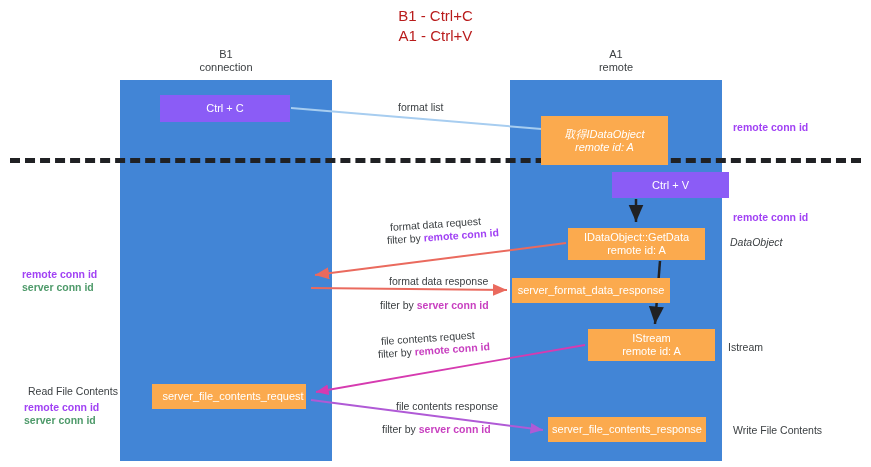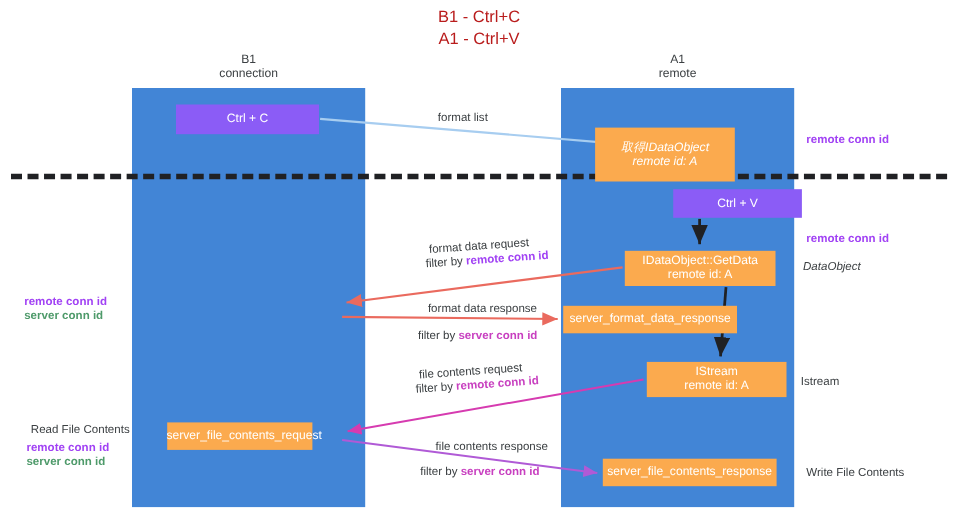--- a/index.html
+++ b/index.html
@@ -39,21 +39,21 @@
   .green{background:#8b5cf6;}
   .orange{background:#fbaa4e;}
 
   #n-ctrlc{left:160px;top:95px;width:130px;height:27px;}
   #n-idataobject{left:541px;top:116px;width:127px;height:49px;font-style:italic;}
   #n-ctrlv{left:578px;top:172px;width:117px;height:26px;margin-left:34px;}
   #n-getdata{left:568px;top:228px;width:137px;height:32px;}
   #n-sfdreq{left:152px;top:268px;width:158px;height:25px;}
   #n-sfdresp{left:512px;top:278px;width:158px;height:25px;}
   #n-istream{left:588px;top:329px;width:127px;height:32px;}
-  #n-sfcreq{left:152px;top:384px;width:132px;height:25px;padding-left:12px;}
+  #n-sfcreq{left:152px;top:384px;width:154px;height:25px;padding-left:12px;}
   #n-sfcresp{left:548px;top:417px;width:158px;height:25px;}
 
   
   #divider{
     position:absolute;left:10px;top:158px;width:851px;height:0;
     border-top:5px dashed #202124;
   }
 
   
   .anno{position:absolute;font-size:10.5px;line-height:13px;font-weight:bold;}

